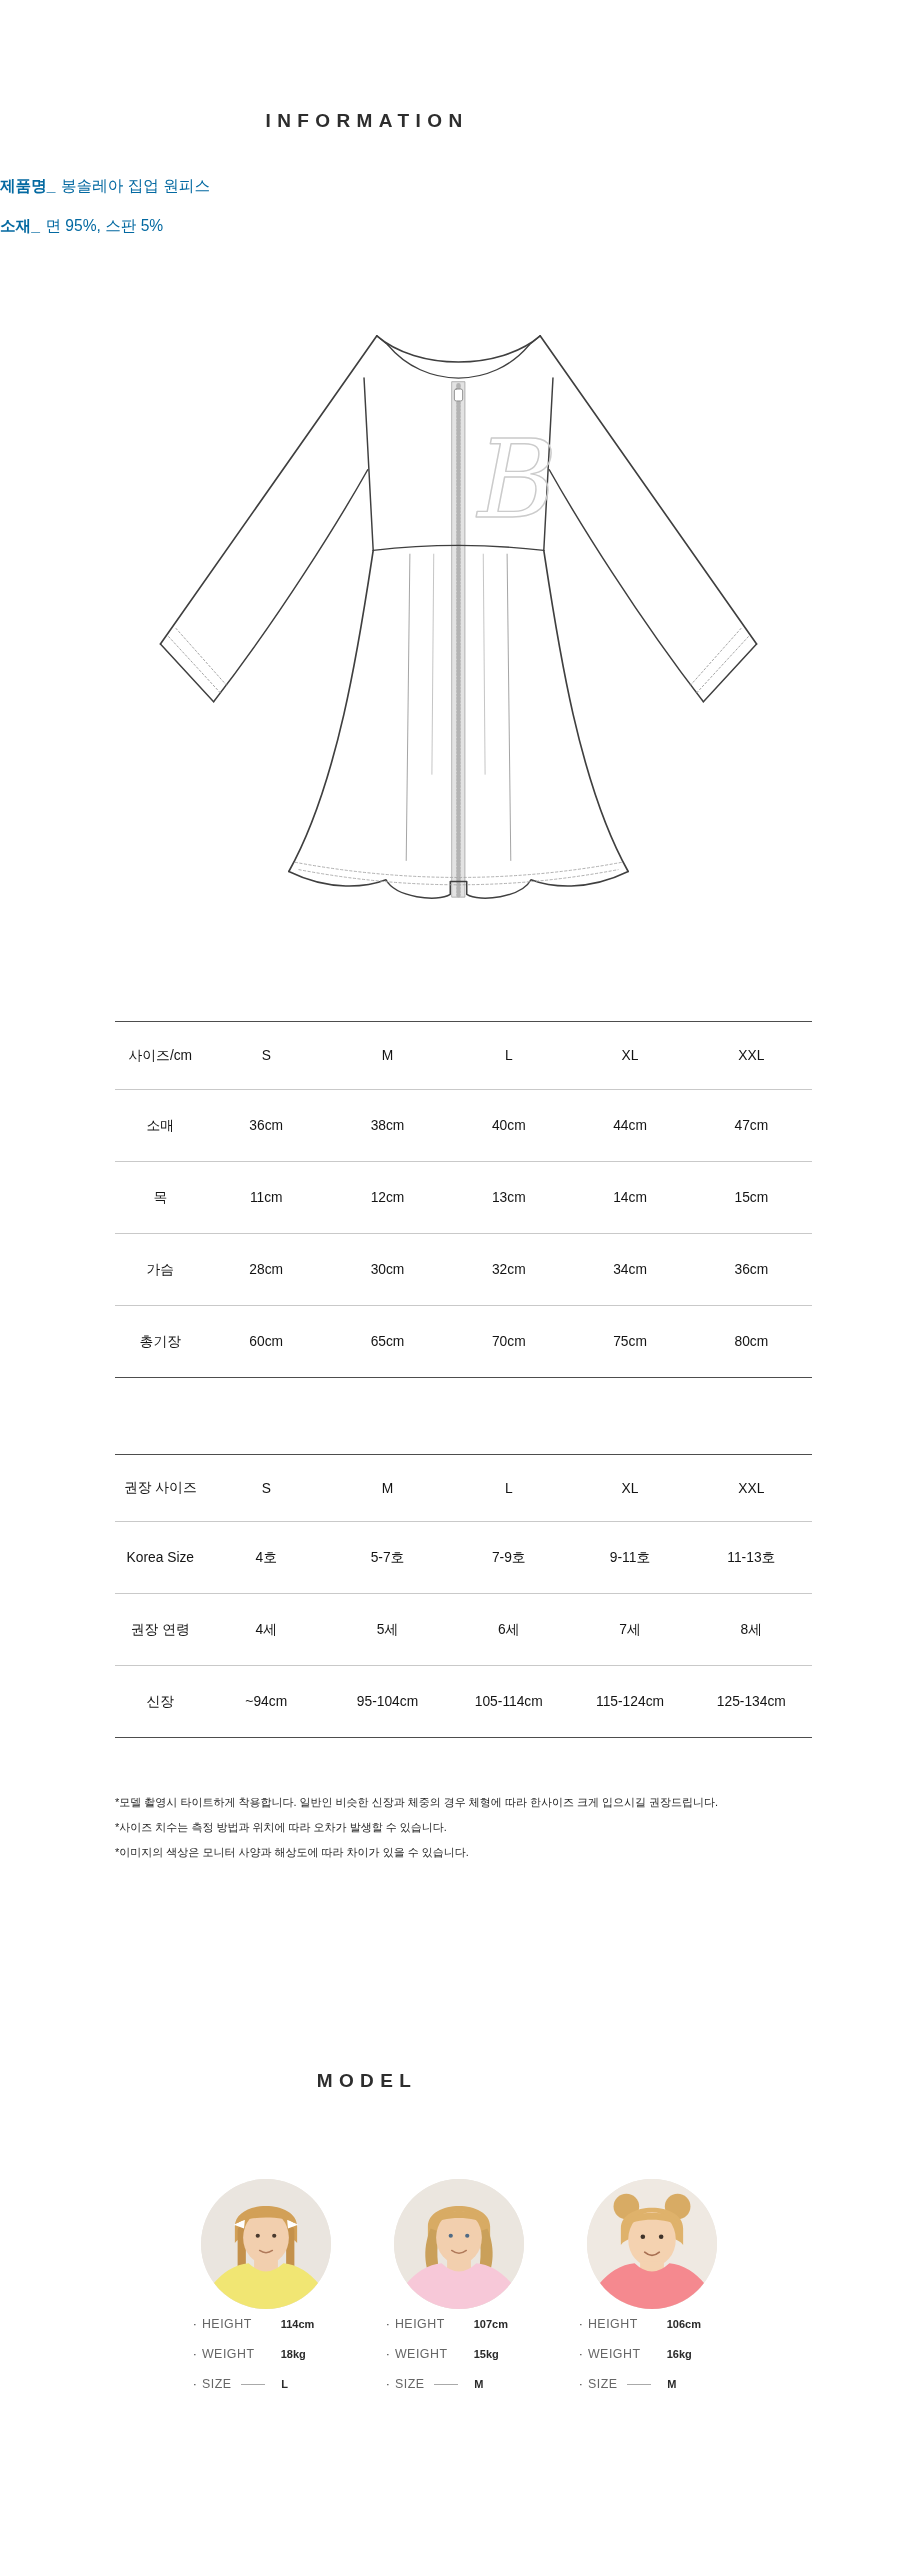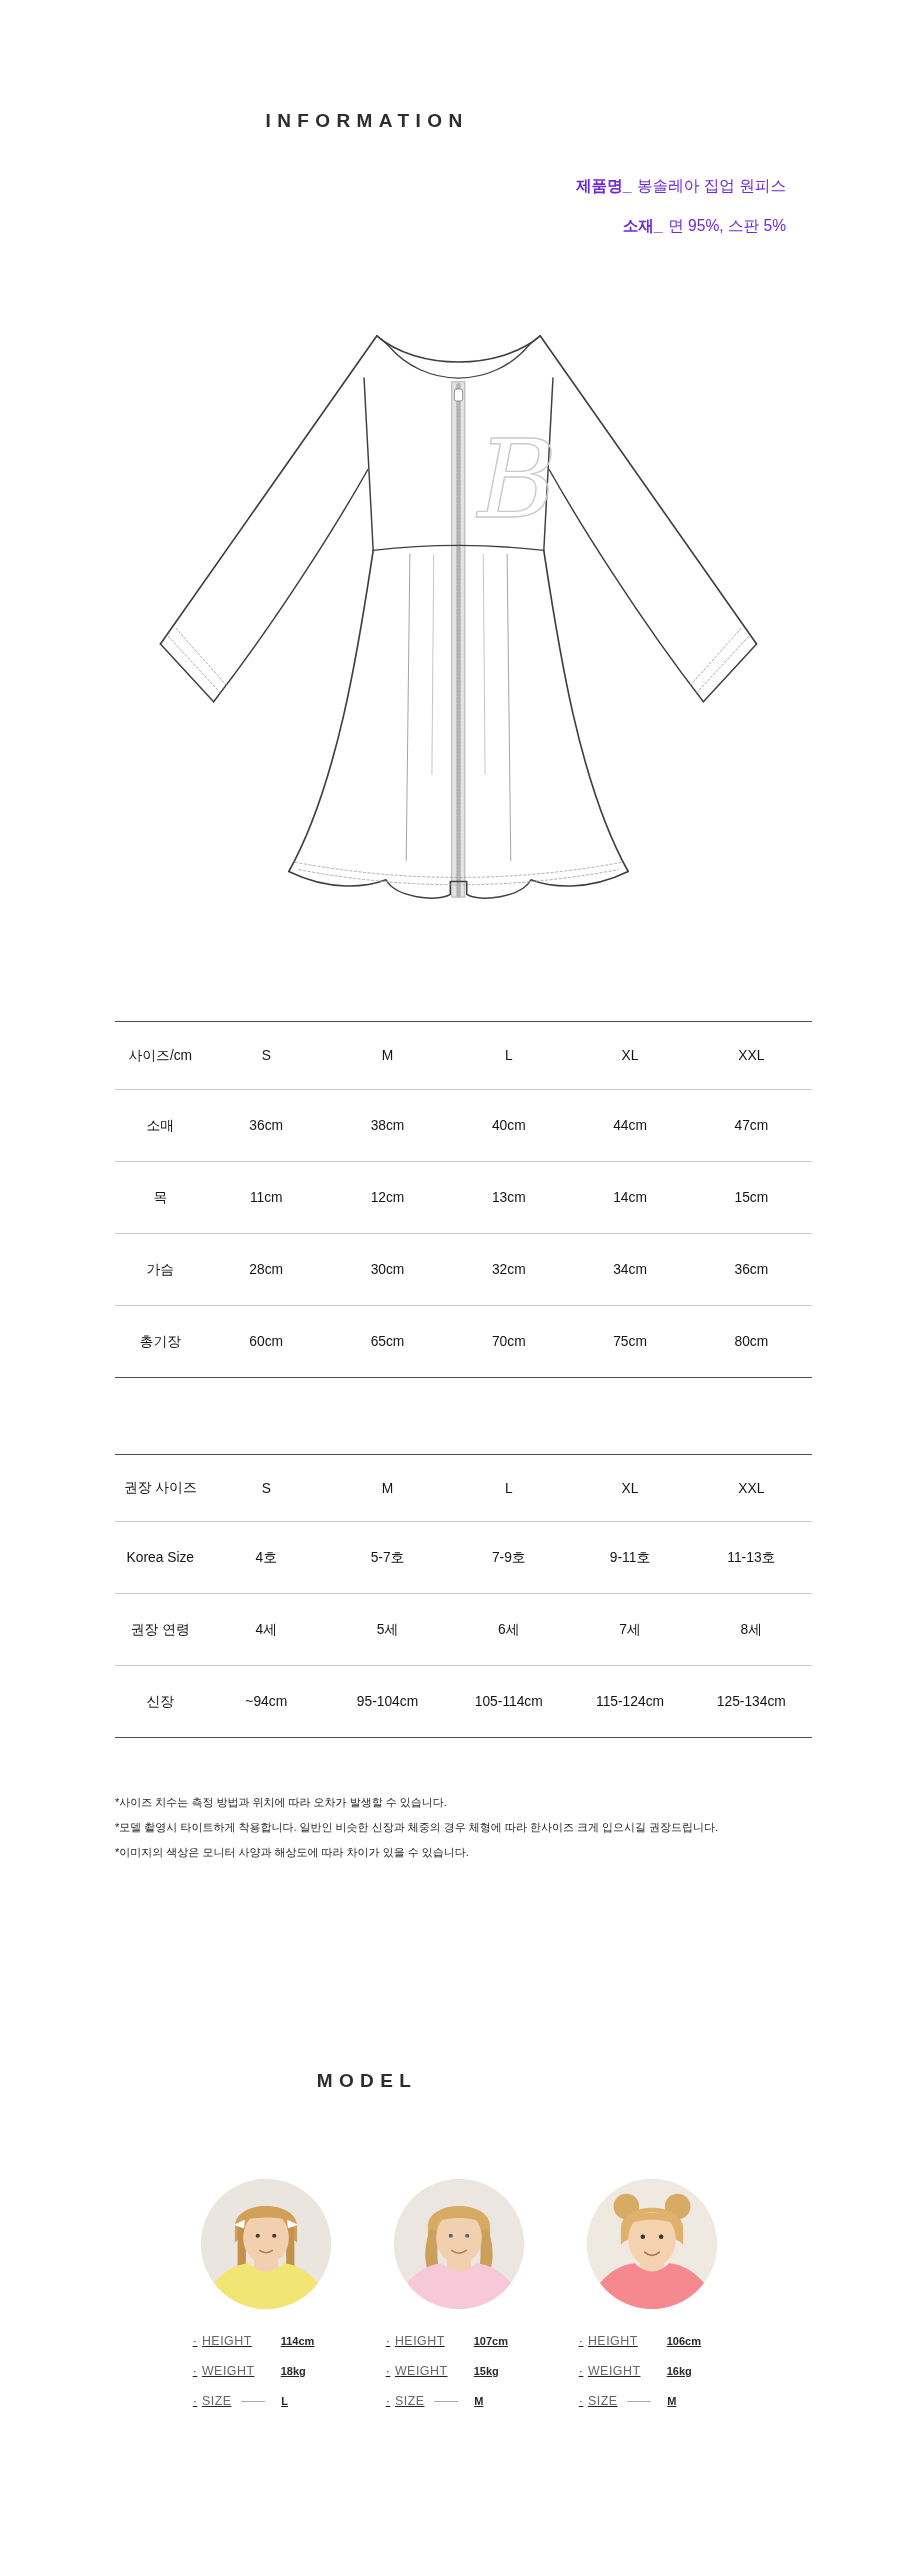--- a/index.html
+++ b/index.html
@@ -3,21 +3,21 @@
 <meta charset="utf-8">
 <style>
   * { margin:0; padding:0; box-sizing:border-box; }
   html,body { background:#ffffff; }
   body { font-family:"Liberation Sans","DejaVu Sans",sans-serif; color:#222; }
   #page { position:relative; width:918px; height:2576px; background:#fff; margin:0 auto; overflow:hidden; }
 
   .section-title { position:absolute; left:0; width:734px; text-align:center;
     font-size:19px; font-weight:700; letter-spacing:6.4px; color:#2d2d2d; }
 
-  .center-line { position:absolute; left:0; width:786px; text-align:right; font-size:15.6px; color:#6d28d9; }
+  .center-line { position:absolute; left:0; width:786px; text-align:left; font-size:15.6px; color:#0369a1; }
   .center-line .lbl { font-weight:700; margin-right:5.5px; }
 
   
   #dress { position:absolute; left:142px; top:323px; }
 
   
   .spec-table { position:absolute; left:115px; width:697px; border-collapse:collapse; table-layout:fixed;
     border-top:1.8px solid #4d4d4d; border-bottom:1.8px solid #4d4d4d; }
   .spec-table td { text-align:center; vertical-align:middle; font-size:13.8px; color:#141414;
     border-bottom:0.9px solid #c9c9c9; overflow:hidden; white-space:nowrap; }
@@ -32,21 +32,21 @@
   #table2 tr.datarow td { height:72px; }
 
   
   #notes { position:absolute; left:115px; top:1790px; width:734px; }
   #notes .note { font-size:11px; color:#1f1f1f; line-height:25px; white-space:nowrap; }
 
   
   #models-row { position:absolute; left:0; top:2179px; width:918px; display:flex; justify-content:center; gap:37px; }
   .model-card { width:156px; display:flex; flex-direction:column; align-items:center; }
   .model-photo { width:130px; height:130px; border-radius:50%; overflow:hidden; background:#eae5df; flex:none; }
-  .model-stats { margin-top:17px; width:154px; padding-left:3.7px;text-decoration:underline; }
+  .model-stats { margin-top:0; width:154px; padding-left:3.7px; }
   .stat-row { display:flex; align-items:center; height:30px; }
   .stat-label { width:88px; font-size:12.4px; color:#666; letter-spacing:0.5px; flex:none; }
   .stat-label .bullet { color:#444; margin-right:4.6px; }
   .stat-label.short { width:48px; }
   .stat-value { font-size:11px; font-weight:700; color:#2a2a2a; }
   .size-dash { width:24px; height:0.9px; background:#aaa; margin-right:16.5px; flex:none; }
 </style>
 </head>
 <body>
 
@@ -191,22 +191,22 @@
       <td>~94cm</td>
       <td>95-104cm</td>
       <td>105-114cm</td>
       <td>115-124cm</td>
       <td>125-134cm</td>
     </tr>
   </tbody>
     </table>
 
   <div id="notes">
+    <div class="note">*모델 촬영시 타이트하게 착용합니다. 일반인 비슷한 신장과 체중의 경우 체형에 따라 한사이즈 크게 입으시길 권장드립니다.</div>
     <div class="note">*사이즈 치수는 측정 방법과 위치에 따라 오차가 발생할 수 있습니다.</div>
-    <div class="note">*모델 촬영시 타이트하게 착용합니다. 일반인 비슷한 신장과 체중의 경우 체형에 따라 한사이즈 크게 입으시길 권장드립니다.</div>
     <div class="note">*이미지의 색상은 모니터 사양과 해상도에 따라 차이가 있을 수 있습니다.</div>
   </div>
 
   <div class="section-title" style="top:2070px;">MODEL</div>
 
   <div id="models-row">
 
     <div class="model-card">
       <div class="model-photo">
         <svg viewBox="0 0 142 142" width="130" height="130">

